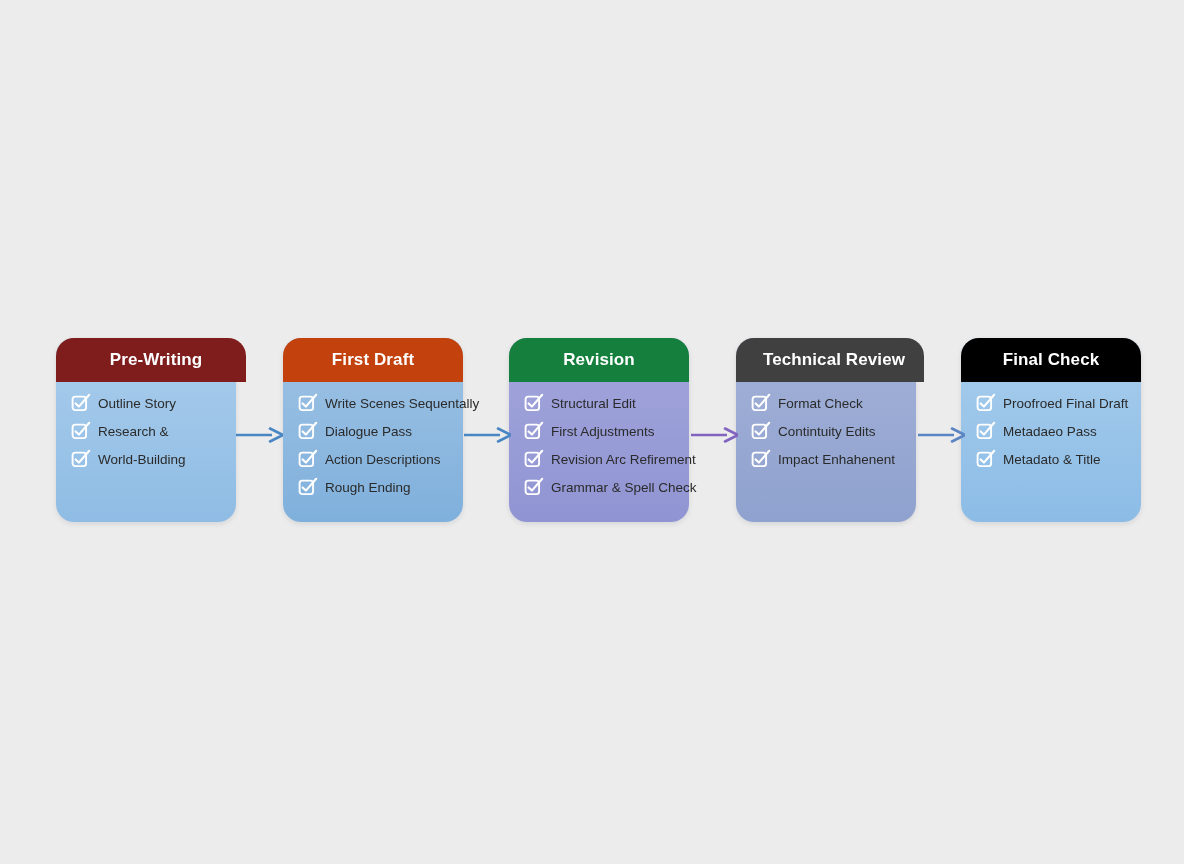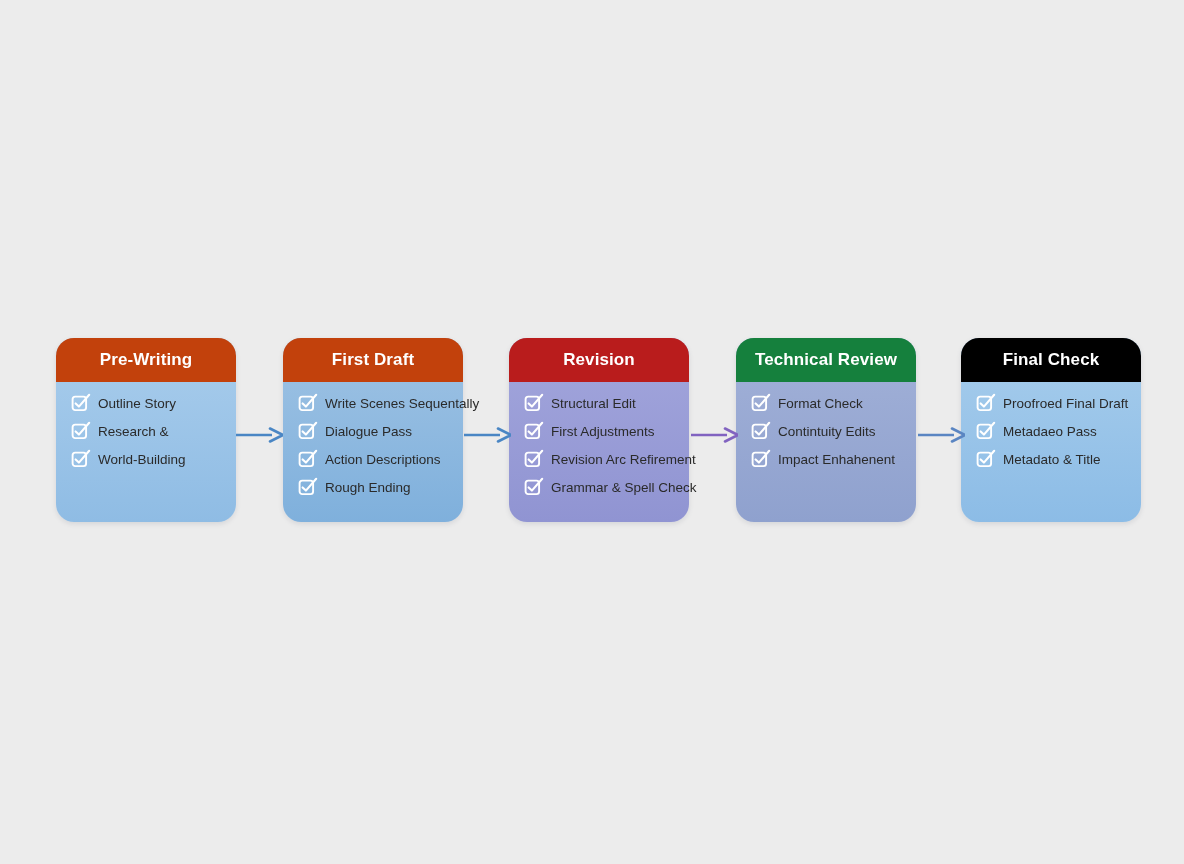--- a/index.html
+++ b/index.html
@@ -96,21 +96,21 @@
   .connector svg {
     display: block;
   }
 </style>
 </head>
 <body>
 
 <div id="flow-canvas">
     <div class="stage-card" style="left: 56px;">
       <div class="card-body-fill" style="background: linear-gradient(rgb(169, 205, 236) 0%, rgb(143, 188, 228) 100%);"></div>
-      <div class="card-header" style="background: #c2410c;">
+      <div class="card-header" style="background: #7f1d1d; padding-left: 10px;">
         <span class="card-title">Pre-Writing</span>
       </div>
       <div class="task-list">
         <div class="task-row">
           <span class="check-icon">
             <svg width="20" height="20" viewBox="0 0 20 20">
               <rect x="1.6" y="3.6" width="13.5" height="13.5" rx="2.6" ry="2.6" fill="none" stroke="#ffffff" stroke-width="1.9"></rect>
               <path d="M4.6 10.4 L7.9 13.6 L18.2 1.8" fill="none" stroke="#ffffff" stroke-width="2.1" stroke-linecap="round" stroke-linejoin="round"></path>
             </svg>
           </span>
@@ -175,21 +175,21 @@
               <rect x="1.6" y="3.6" width="13.5" height="13.5" rx="2.6" ry="2.6" fill="none" stroke="#ffffff" stroke-width="1.9"></rect>
               <path d="M4.6 10.4 L7.9 13.6 L18.2 1.8" fill="none" stroke="#ffffff" stroke-width="2.1" stroke-linecap="round" stroke-linejoin="round"></path>
             </svg>
           </span>
           <span class="task-label">Rough Ending</span>
         </div>
       </div>
     </div>
     <div class="stage-card" style="left: 509px;">
       <div class="card-body-fill" style="background: linear-gradient(rgb(163, 166, 220) 0%, rgb(144, 148, 210) 100%);"></div>
-      <div class="card-header" style="background: #b91c1c; justify-content: center;">
+      <div class="card-header" style="background: #15803d; justify-content: center;">
         <span class="card-title">Revision</span>
       </div>
       <div class="task-list">
         <div class="task-row">
           <span class="check-icon">
             <svg width="20" height="20" viewBox="0 0 20 20">
               <rect x="1.6" y="3.6" width="13.5" height="13.5" rx="2.6" ry="2.6" fill="none" stroke="#ffffff" stroke-width="1.9"></rect>
               <path d="M4.6 10.4 L7.9 13.6 L18.2 1.8" fill="none" stroke="#ffffff" stroke-width="2.1" stroke-linecap="round" stroke-linejoin="round"></path>
             </svg>
           </span>
@@ -219,21 +219,21 @@
               <rect x="1.6" y="3.6" width="13.5" height="13.5" rx="2.6" ry="2.6" fill="none" stroke="#ffffff" stroke-width="1.9"></rect>
               <path d="M4.6 10.4 L7.9 13.6 L18.2 1.8" fill="none" stroke="#ffffff" stroke-width="2.1" stroke-linecap="round" stroke-linejoin="round"></path>
             </svg>
           </span>
           <span class="task-label">Grammar &amp; Spell Check</span>
         </div>
       </div>
     </div>
     <div class="stage-card" style="left: 736px;">
       <div class="card-body-fill" style="background: linear-gradient(rgb(162, 177, 216) 0%, rgb(143, 161, 206) 100%);"></div>
-      <div class="card-header" style="background: #15803d;">
+      <div class="card-header" style="background: #404040; padding-left: 8px;">
         <span class="card-title">Technical Review</span>
       </div>
       <div class="task-list">
         <div class="task-row">
           <span class="check-icon">
             <svg width="20" height="20" viewBox="0 0 20 20">
               <rect x="1.6" y="3.6" width="13.5" height="13.5" rx="2.6" ry="2.6" fill="none" stroke="#ffffff" stroke-width="1.9"></rect>
               <path d="M4.6 10.4 L7.9 13.6 L18.2 1.8" fill="none" stroke="#ffffff" stroke-width="2.1" stroke-linecap="round" stroke-linejoin="round"></path>
             </svg>
           </span>

